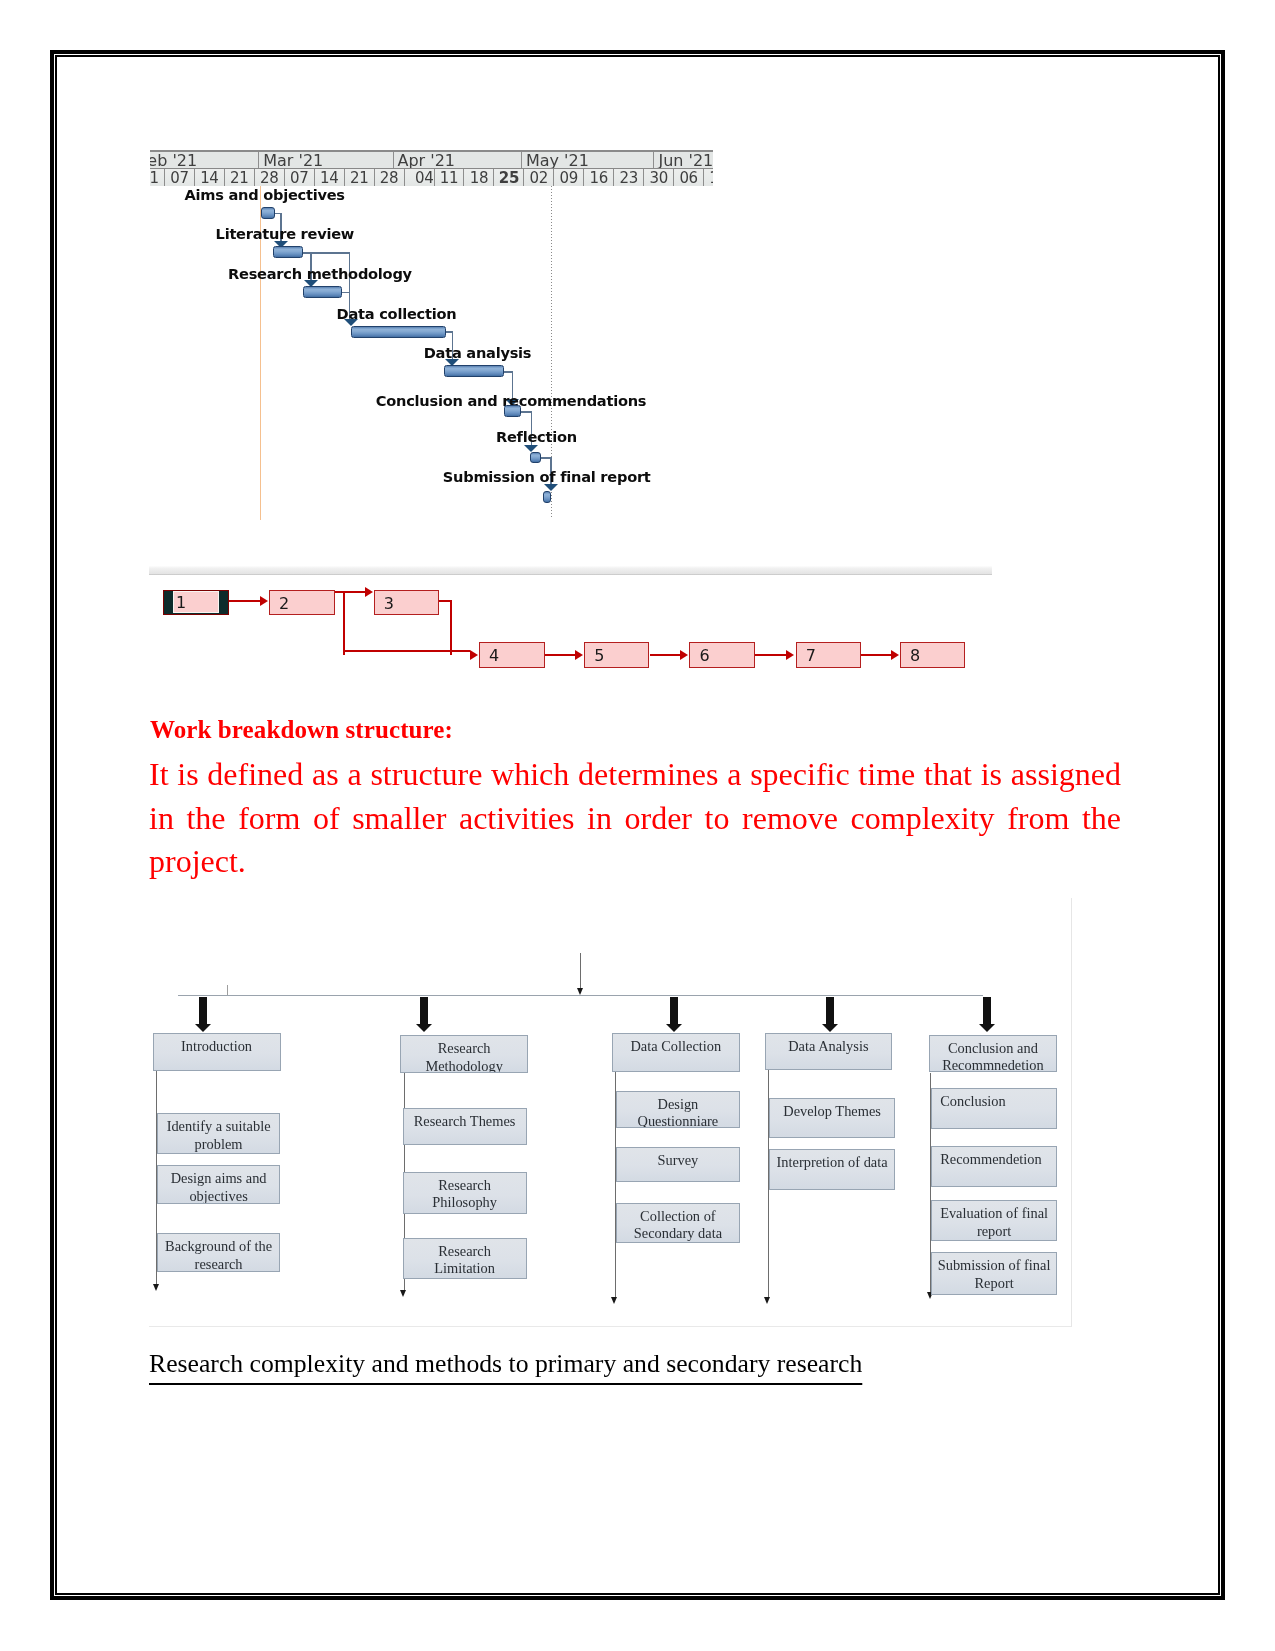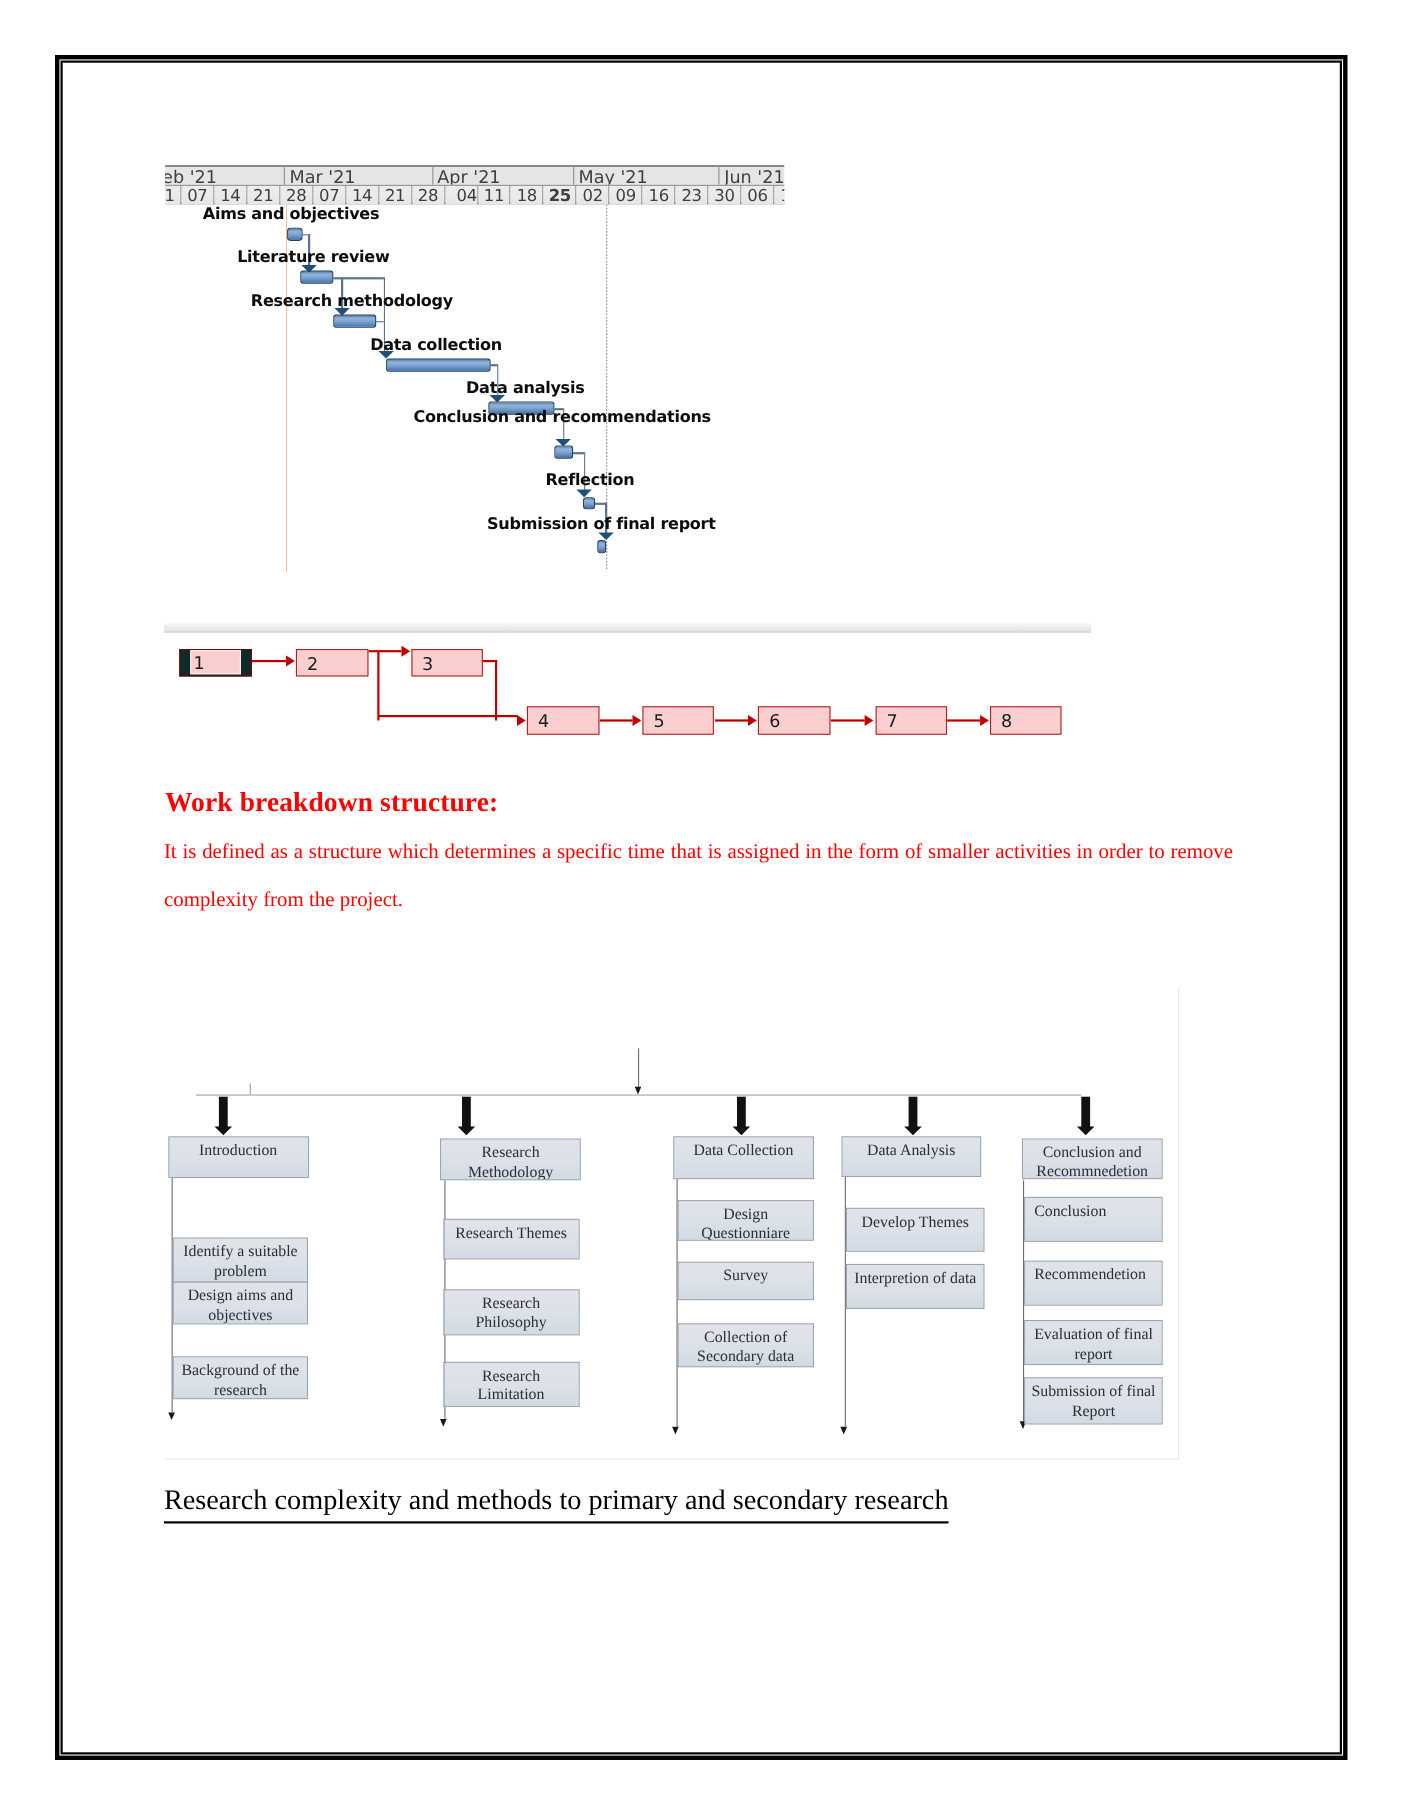--- a/index.html
+++ b/index.html
@@ -47,21 +47,21 @@
   .nbox.sel .inner{position:absolute;left:9.5px;top:0.5px;right:8.5px;bottom:0.5px;background:#fbcfcf;
      border:1.5px solid #f8f5f2;box-sizing:border-box;padding-left:2px;line-height:22px;}
   .nlink{position:absolute;background:#c00000;}
   .narrow{position:absolute;width:0;height:0;border-top:5.2px solid transparent;border-bottom:5.2px solid transparent;
      border-left:8px solid #c00000;}
 
   
   .wbs-head{position:absolute;left:150px;top:716px;font-family:"Liberation Serif",serif;font-weight:bold;
      font-size:25px;color:#ff0000;letter-spacing:0.1px;}
   .wbs-para{position:absolute;left:149px;top:753px;width:972px;font-family:"Liberation Serif",serif;
-     font-size:19px;color:#ff0000;text-align:justify;line-height:43.5px;}
+     font-size:32px;color:#ff0000;text-align:justify;line-height:43.5px;}
   .sub-head{position:absolute;left:149px;top:1349px;font-family:"Liberation Serif",serif;font-size:25.7px;
      color:#000;text-decoration:underline;text-underline-offset:11px;text-decoration-thickness:1.6px;}
 
   
   .wbsimg{position:absolute;left:149px;top:898px;width:923px;height:429px;background:#fff;
      border-right:1px solid #e6e6e6;border-bottom:1px solid #e9e9e9;box-sizing:border-box;}
   .wbsbox{position:absolute;box-sizing:border-box;
      background:linear-gradient(to bottom,#e0e4e9 0%,#dce1e8 55%,#d3dae3 100%);border:1px solid #98a5b3;
      font-family:"Liberation Serif",serif;font-size:14.4px;color:#2a2f35;white-space:nowrap;text-align:center;
      line-height:17.6px;overflow:hidden;padding-top:4px;}
@@ -143,21 +143,21 @@
           <div class="tlabel" style="left: 49.4px; top: 2.3px;">Aims and objectives</div>
           <div class="bar mile" style="left: 126px; top: 21.1px; width: 14.4px; height: 11.5px;"></div>
           <div class="tlabel" style="left: 80.6px; top: 40.6px;">Literature review</div>
           <div class="bar" style="left: 138.4px; top: 60.3px; width: 29.7px; height: 11.5px;"></div>
           <div class="tlabel" style="left: 93px; top: 80.8px;">Research methodology</div>
           <div class="bar" style="left: 168.1px; top: 100px; width: 39.2px; height: 11.5px;"></div>
           <div class="tlabel" style="left: 201.6px; top: 120.5px;">Data collection</div>
           <div class="bar" style="left: 215.9px; top: 139.7px; width: 94.7px; height: 12px;"></div>
           <div class="tlabel" style="left: 288.7px; top: 160.2px;">Data analysis</div>
           <div class="bar" style="left: 309.2px; top: 179.4px; width: 59.8px; height: 12px;"></div>
-          <div class="tlabel" style="left: 240.8px; top: 187px;">Conclusion and recommendations</div>
+          <div class="tlabel" style="left: 240.8px; top: 208px;">Conclusion and recommendations</div>
           <div class="bar" style="left: 369px; top: 219.1px; width: 16.7px; height: 12px;"></div>
           <div class="tlabel" style="left: 360.9px; top: 243.5px;">Reflection</div>
           <div class="bar mile" style="left: 395.3px; top: 265.5px; width: 11px; height: 11px;"></div>
           <div class="tlabel" style="left: 307.8px; top: 284.1px;">Submission of final report</div>
           <div class="bar mile" style="left: 408.3px; top: 305.2px; width: 7.7px; height: 11.5px;"></div>
         </div>
    </div>
   </div>
 
   <div class="netband"></div>
@@ -201,21 +201,21 @@
       <div class="warrowthin" style="left: 427.8px; top: 90.3px;"></div>
       <div class="wfat" style="left: 45.9px; top: 99px; width: 16.2px; height: 35px;">
         <div class="shaft" style="height: 28px;"></div>
         <div class="head" style="top: 27px;"></div>
       </div>
       <div class="wbsbox" style="left: 3.5px; top: 135.3px; width: 128px; height: 37.5px;">
         <div>Introduction</div>
       </div>
       <div class="wline" style="left: 6.8px; top: 172.8px; width: 1.1px; height: 213.2px;"></div>
       <div class="warrowthin" style="left: 3.7px; top: 386px;"></div>
-      <div class="wbsbox" style="left: 7.7px; top: 215.3px; width: 123.8px; height: 40.9px; margin-top: 12px;">
+      <div class="wbsbox" style="left: 7.7px; top: 215.3px; width: 123.8px; height: 40.9px;">
         <div>Identify a suitable</div>
         <div>problem</div>
       </div>
       <div class="wbsbox" style="left: 7.7px; top: 267px; width: 123.8px; height: 38.6px;">
         <div>Design aims and</div>
         <div>objectives</div>
       </div>
       <div class="wbsbox" style="left: 7.7px; top: 335.3px; width: 123.8px; height: 39px;">
         <div>Background of the</div>
         <div>research</div>

